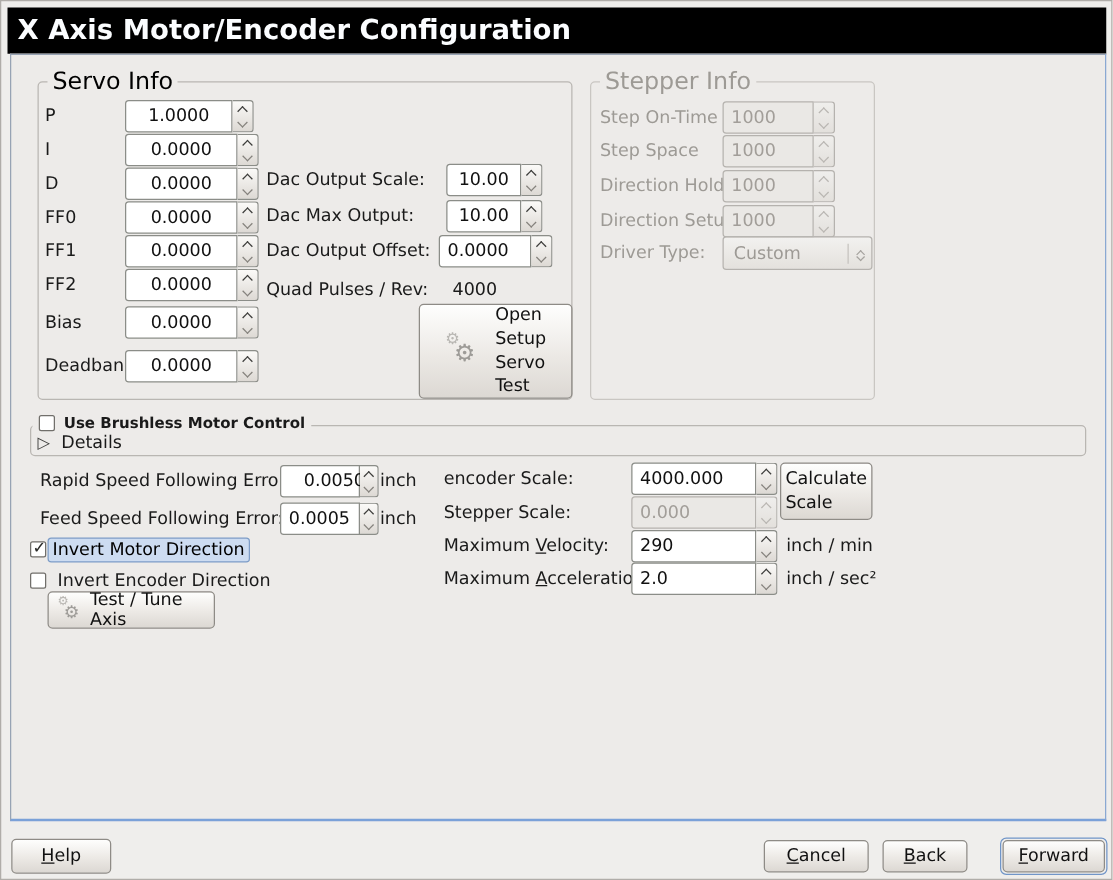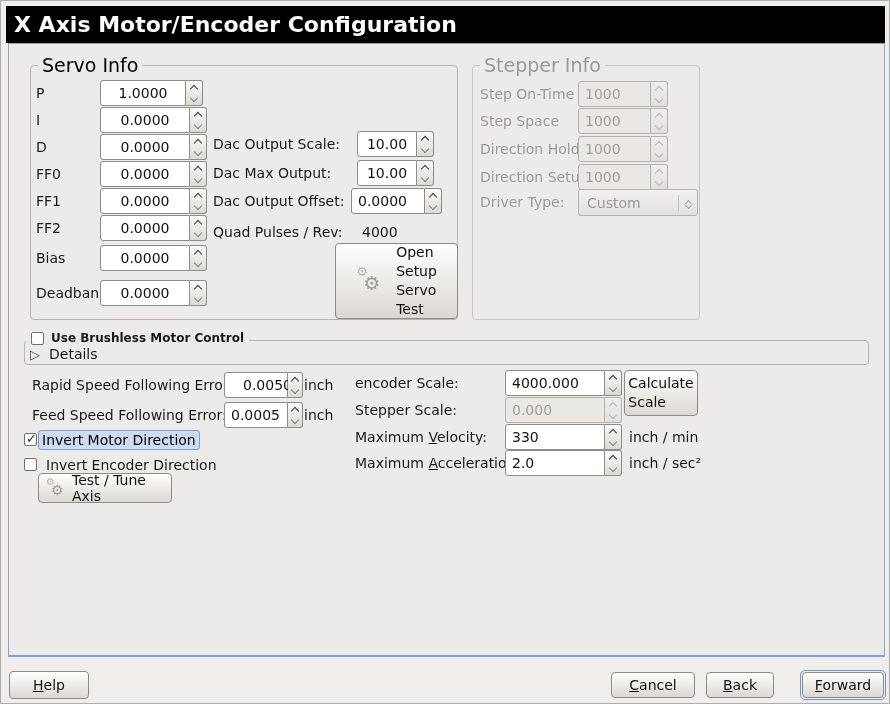--- a/index.html
+++ b/index.html
@@ -416,21 +416,21 @@
           <div class="cell">
               <div class="chev down"></div>
             </div>
         </div>
       </div>
     </div>
 
     <div class="row" style="left:346px;top:380px;width:345px;">
       <span class="lbl"><span>Maximum </span><span class="u">V</span><span>elocity:</span></span>
       <div class="eg" style="left:150px;">
-        <div class="entry" style="width:100px;">330</div>
+        <div class="entry" style="width:100px;">290</div>
         <div class="spin" style="width:17px;">
           <div class="cell">
               <div class="chev up"></div>
             </div>
           <div class="cell">
               <div class="chev down"></div>
             </div>
         </div>
       </div>
       <span class="lbl" style="position:absolute;left:274px;top:5px;">inch / min</span>

